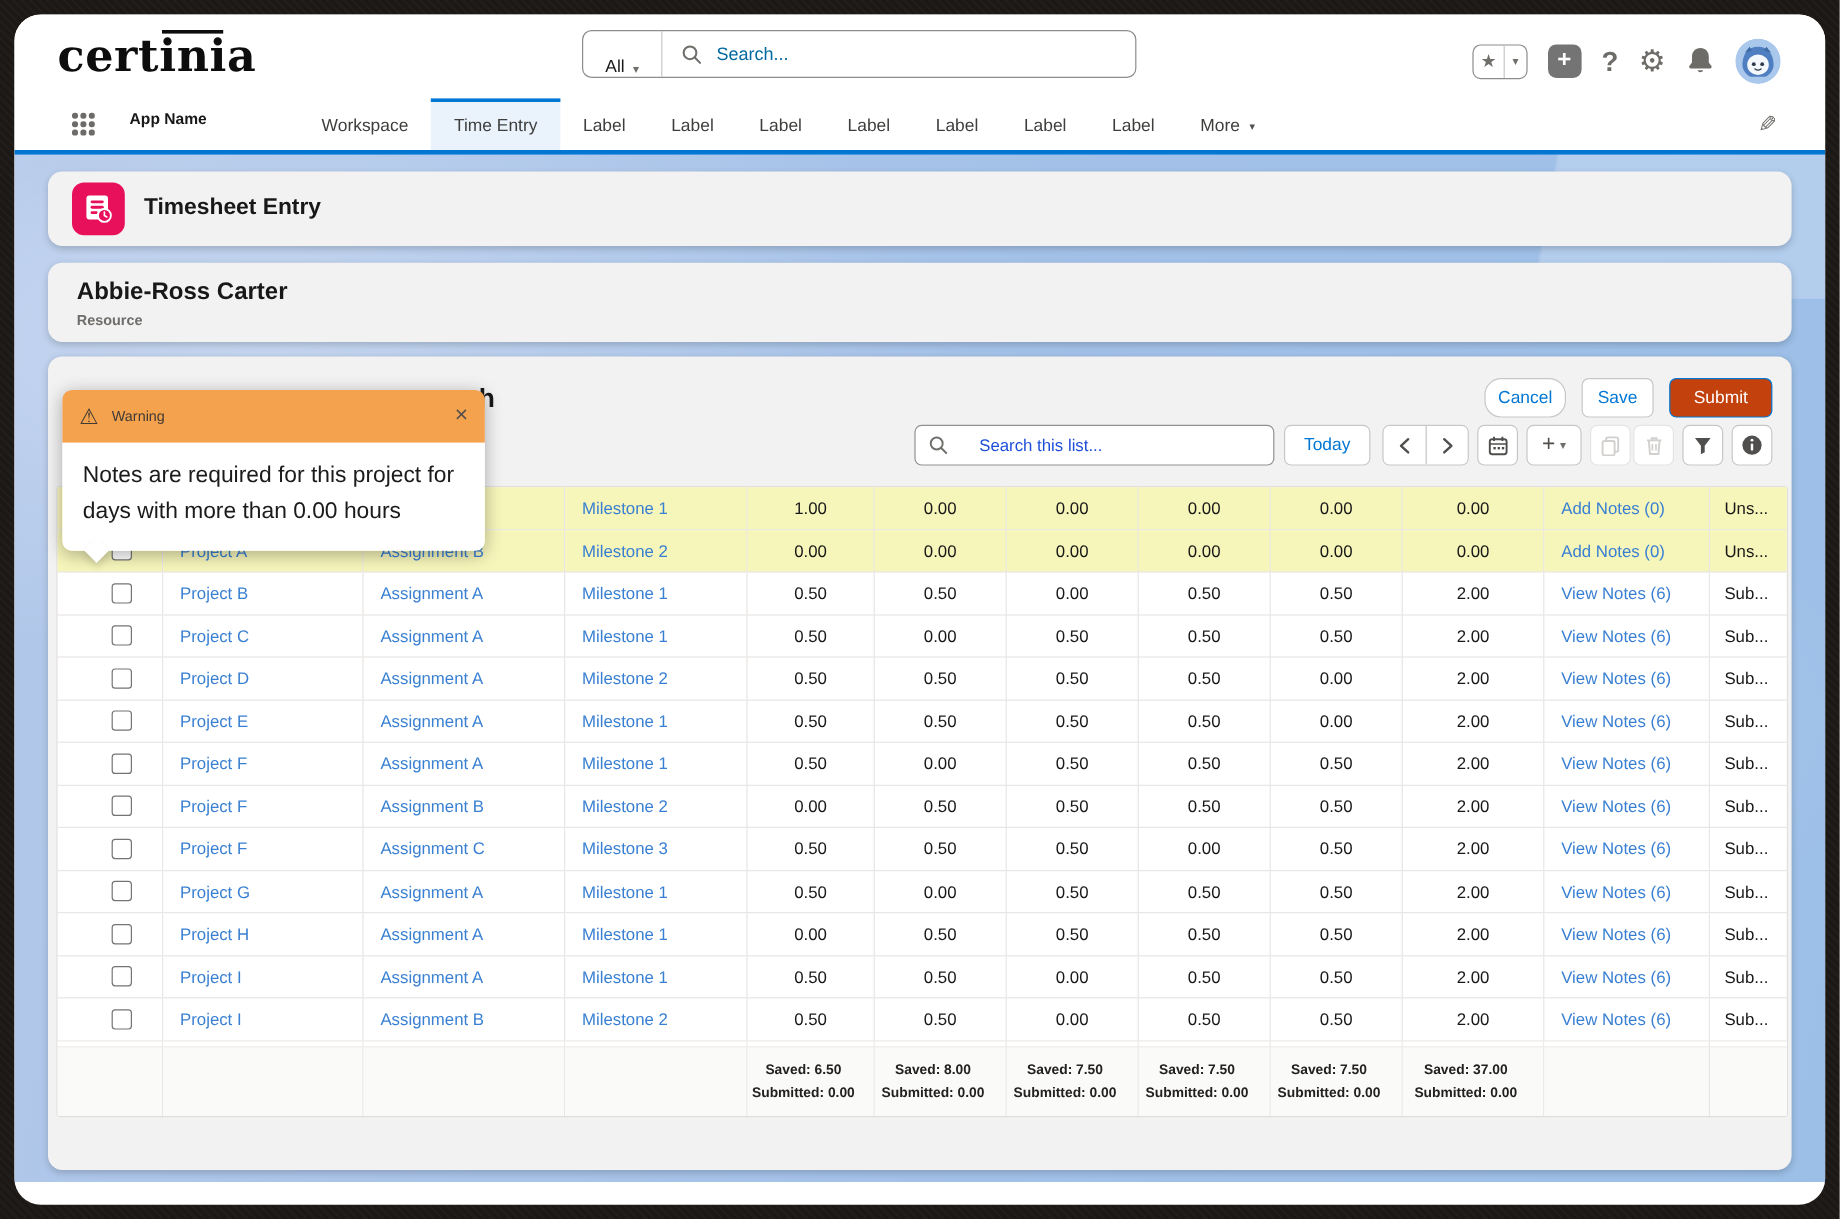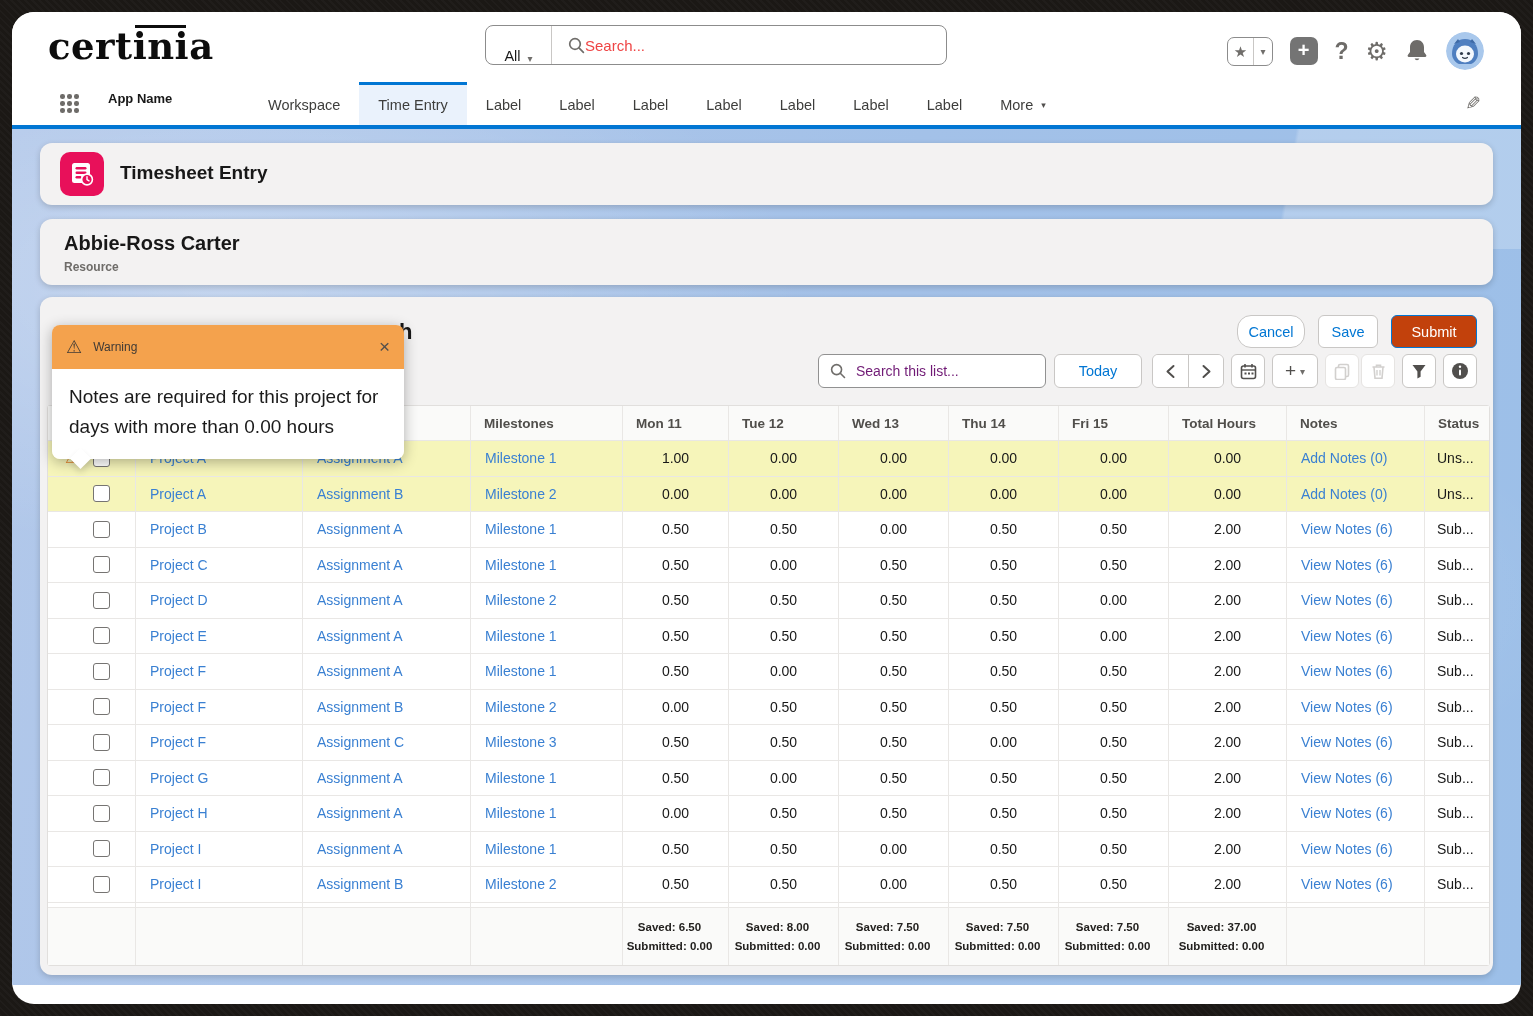--- a/index.html
+++ b/index.html
@@ -17,21 +17,21 @@
   .ghead { position:absolute; left:0; top:0; width:100%; height:70px; background:#fff; }
   .logo { position:absolute; left:36px; top:12px; font-family:"DejaVu Serif", serif;
     font-weight:700; font-size:37px; color:#0d0d0d; letter-spacing:.5px; }
   .logo .macron { position:relative;margin-top:22px; }
   .logo .macron::after { content:""; position:absolute; left:2px; right:3px; top:1px; height:3px; background:#0d0d0d; }
   .gsearch { position:absolute; left:473px; top:13px; width:462px; height:40px;
     border:1px solid #8c8c8c; border-radius:8px; display:flex; align-items:center; background:#fff; }
   .gsearch .scope { width:66px; height:100%; display:flex; align-items:flex-end; justify-content:center;
     gap:7px; border-right:1px solid #c9c7c5; color:#181818; font-size:14.5px; cursor:pointer; }
   .caret { font-size:10px; color:#706e6b; }
-  .gsearch .sfield { display:flex; gap:0; padding-left:16px; color:#ef4444; font-size:15px; flex:1; }
+  .gsearch .sfield { display:flex; gap:12px; padding-left:16px; color:#0369a1; font-size:15px; flex:1; }
   .hicons { position:absolute; right:37px; top:20px; display:flex; align-items:center; gap:17px; }
   .fav-group { width:46px; height:29px; border:1px solid #8c8c8c; border-radius:7px; display:flex; align-items:center; }
   .fav-star { flex:1.5; text-align:center; color:#706e6b; font-size:15px; border-right:1px solid #c9c7c5; height:100%; line-height:27px; cursor:pointer;}
   .fav-caret { flex:1; text-align:center; cursor:pointer; }
   .plus-tile { width:28px; height:28px; background:#747474; border-radius:7px; color:#fff;
     font-size:20px; font-weight:700; text-align:center; line-height:26px; cursor:pointer; }
   .qmark { font-size:23px; font-weight:700; color:#6e6c69; cursor:pointer; }
   .gearg { font-size:25px; color:#6e6c69; line-height:1; cursor:pointer; }
   .avatar { width:38px; height:38px; border-radius:50%; overflow:hidden; cursor:pointer; }
 
@@ -72,25 +72,25 @@
   .card-main { top:285px; height:678px; }
   .week-frag { position:absolute; left:359px; top:22px; font-size:22px; font-weight:700; color:#181818; z-index:1; }
 
   .btn-row { position:absolute; right:16px; top:18px; display:flex; gap:13px; z-index:2; }
   .btn { height:33px; border-radius:6px; border:1px solid #c9c7c5; background:#fff; color:#0176d3;
     font-size:14.5px; font-family:inherit; display:flex; align-items:center; justify-content:center; cursor:pointer; }
   .btn.cancel { width:68px;border-radius:14px; } .btn.save { width:60px; }
   .btn.brand { width:86px; background:#c2410c; border-color:#0176d3; color:#fff; }
 
   .tool-row { position:absolute; right:16px; top:57px; display:flex; align-items:center; z-index:2; }
-  .list-search { width:228px; height:34px; border:1px solid #919191; border-radius:6px; background:#fff;
-    display:flex; align-items:center; gap:10px; padding-left:11px; color:#701a75; font-size:14px; }
+  .list-search { width:300px; height:34px; border:1px solid #919191; border-radius:6px; background:#fff;
+    display:flex; align-items:center; gap:26px; padding-left:11px; color:#1d4ed8; font-size:14px; }
   .tbtn { height:34px; border:1px solid #c9c7c5; border-radius:6px; background:#fff; display:flex;
     align-items:center; justify-content:center; cursor:pointer; color:#0176d3; font-size:14.5px; }
-  .today { width:88px; margin-left:8px; }
+  .today { width:72px; margin-left:8px; }
   .chev-group { display:flex; margin-left:10px; border:1px solid #c9c7c5; border-radius:6px; overflow:hidden; height:34px; }
   .chev { width:35px; display:flex; align-items:center; justify-content:center; background:#fff; cursor:pointer; }
   .chev + .chev { border-left:1px solid #c9c7c5; }
   .ibtn { width:34px; margin-left:7px; }
   .ibtn.joined { margin-left:2px; }
   .ibtn.disabled { border-color:#e6e4e2; cursor:default; }
   .plusbtn { width:46px; margin-left:7px; gap:4px; color:#514f4d; }
   .plusbtn .p { font-size:19px; font-weight:400; }
 
   
@@ -323,34 +323,20 @@
       <button class="tbtn ibtn">
         <svg width="18" height="18" viewBox="0 0 18 18">
             <circle cx="9" cy="9" r="8" fill="#514f4d"></circle>
             <rect x="8" y="7.5" width="2" height="6" rx="1" fill="#fff"></rect>
             <circle cx="9" cy="4.8" r="1.2" fill="#fff"></circle>
           </svg>
       </button>
     </div>
 
     <div class="table">
-      <div class="grid thead">
-        <div class="cell"></div>
-        <div class="cell"></div>
-        <div class="cell"></div>
-        <div class="cell">Milestones</div>
-        <div class="cell">Mon 11</div>
-        <div class="cell">Tue 12</div>
-        <div class="cell">Wed 13</div>
-        <div class="cell">Thu 14</div>
-        <div class="cell">Fri 15</div>
-        <div class="cell">Total Hours</div>
-        <div class="cell">Notes</div>
-        <div class="cell">Status</div>
-      </div>
 
       <div id="table-body">
           <div class="grid tr hl warn">
     <div class="cell c-check">
       <span class="warn-icon">⚠</span>
       <span class="checkbox"></span>
     </div>
     <div class="cell c-text">
               <span class="link rf-project">Project A</span>
             </div>

